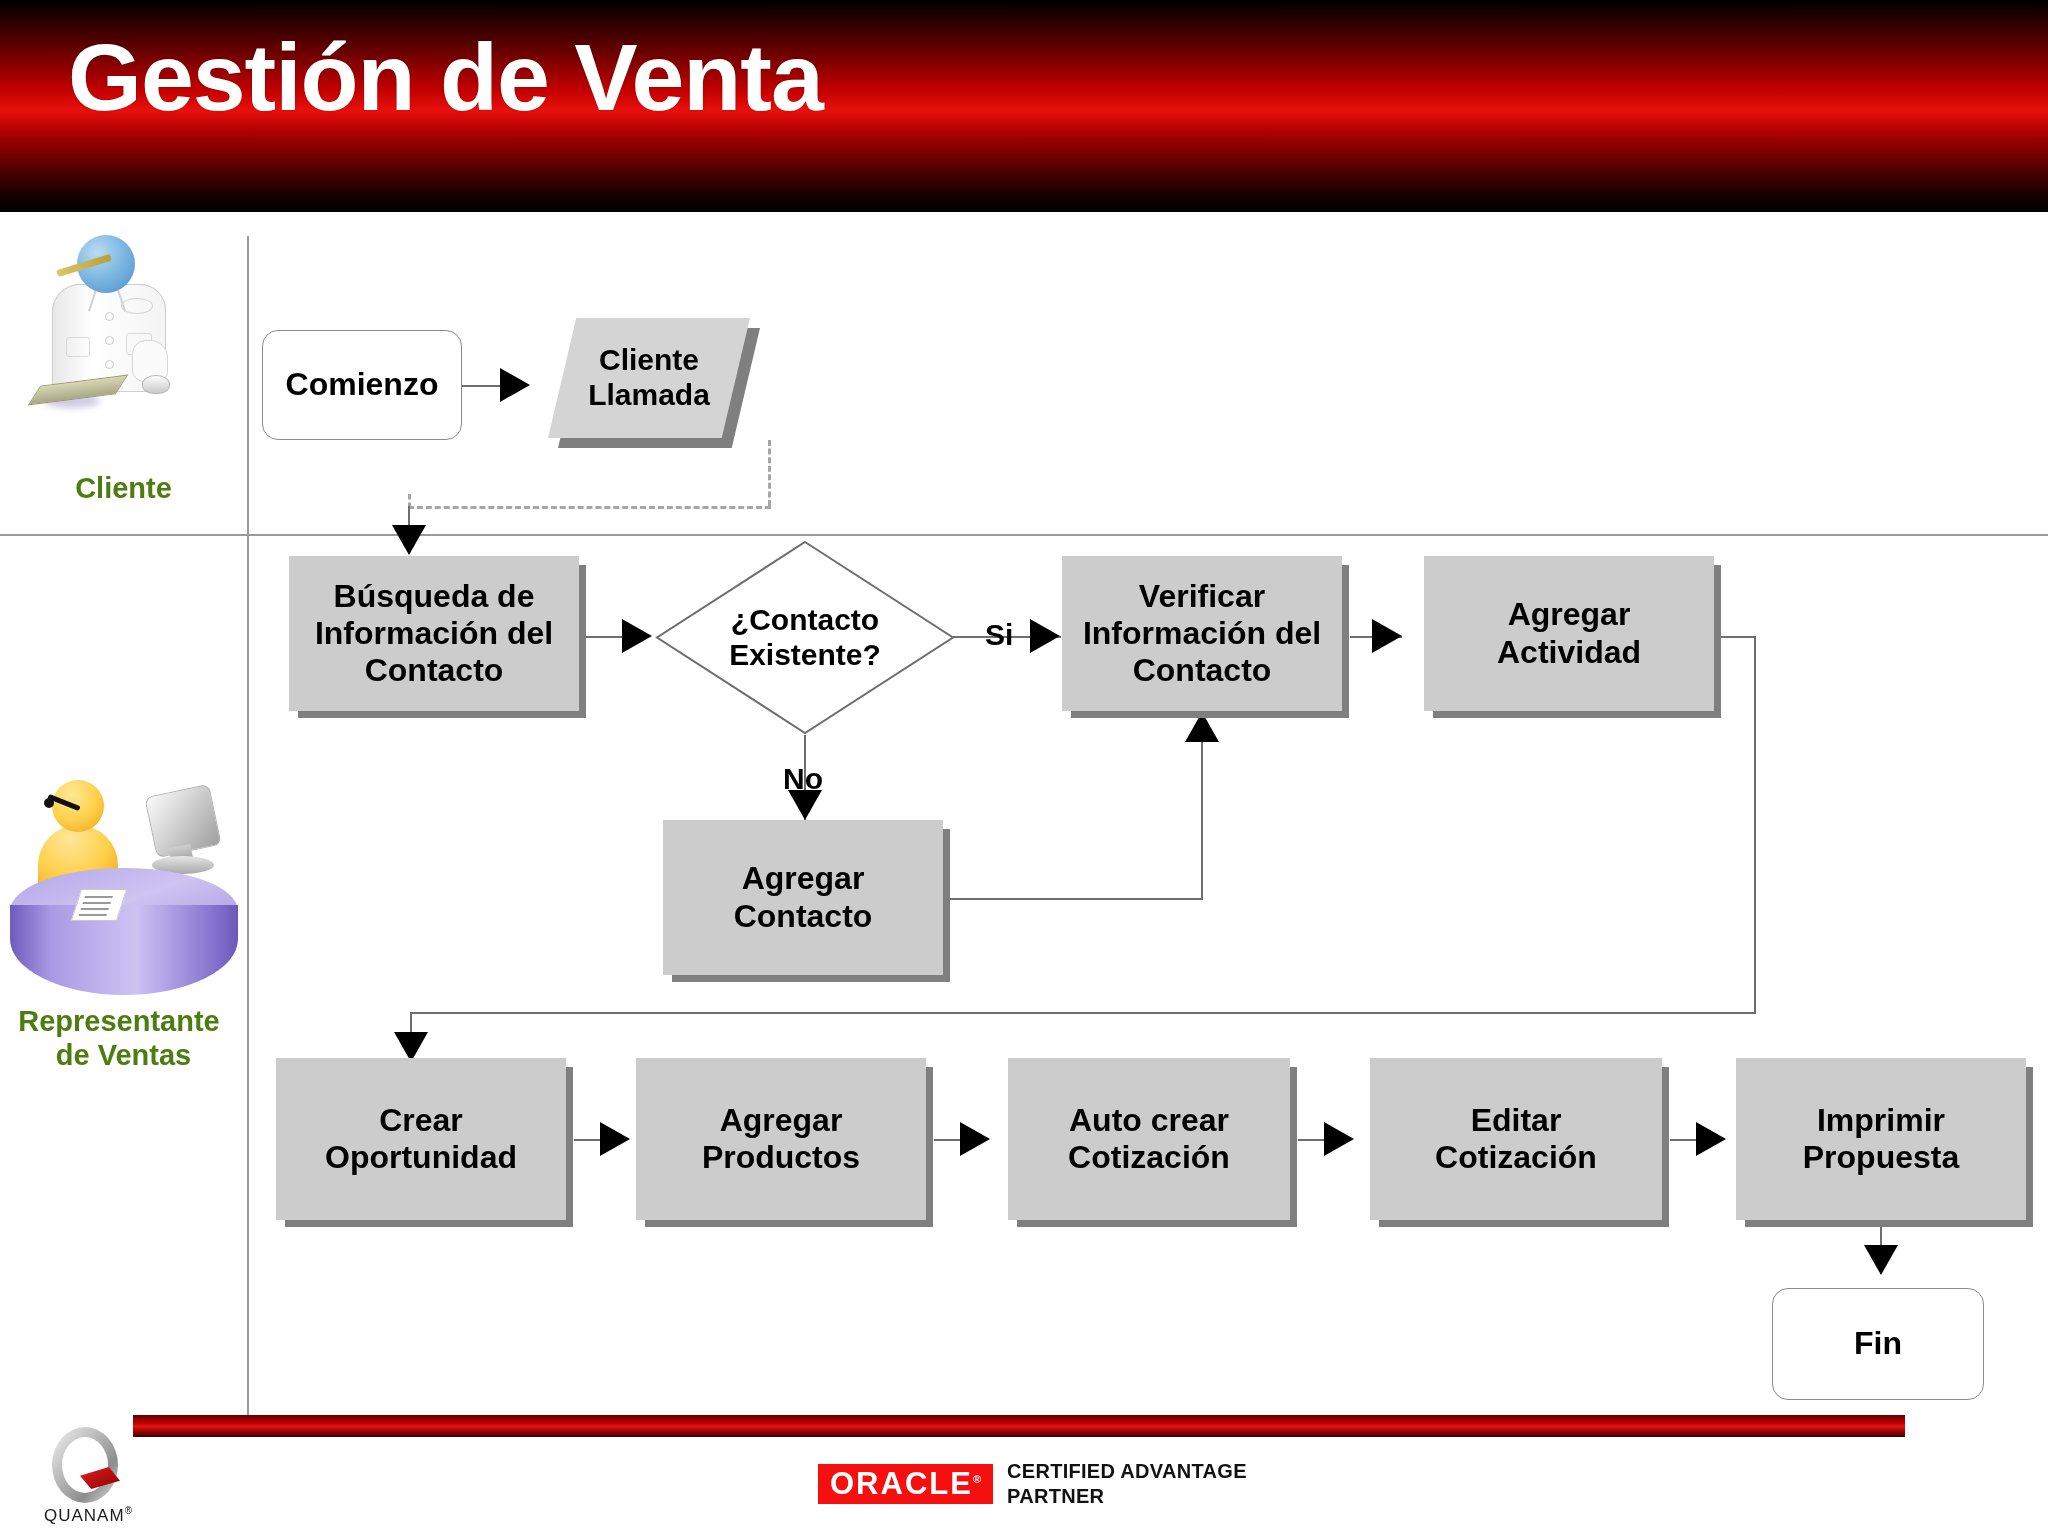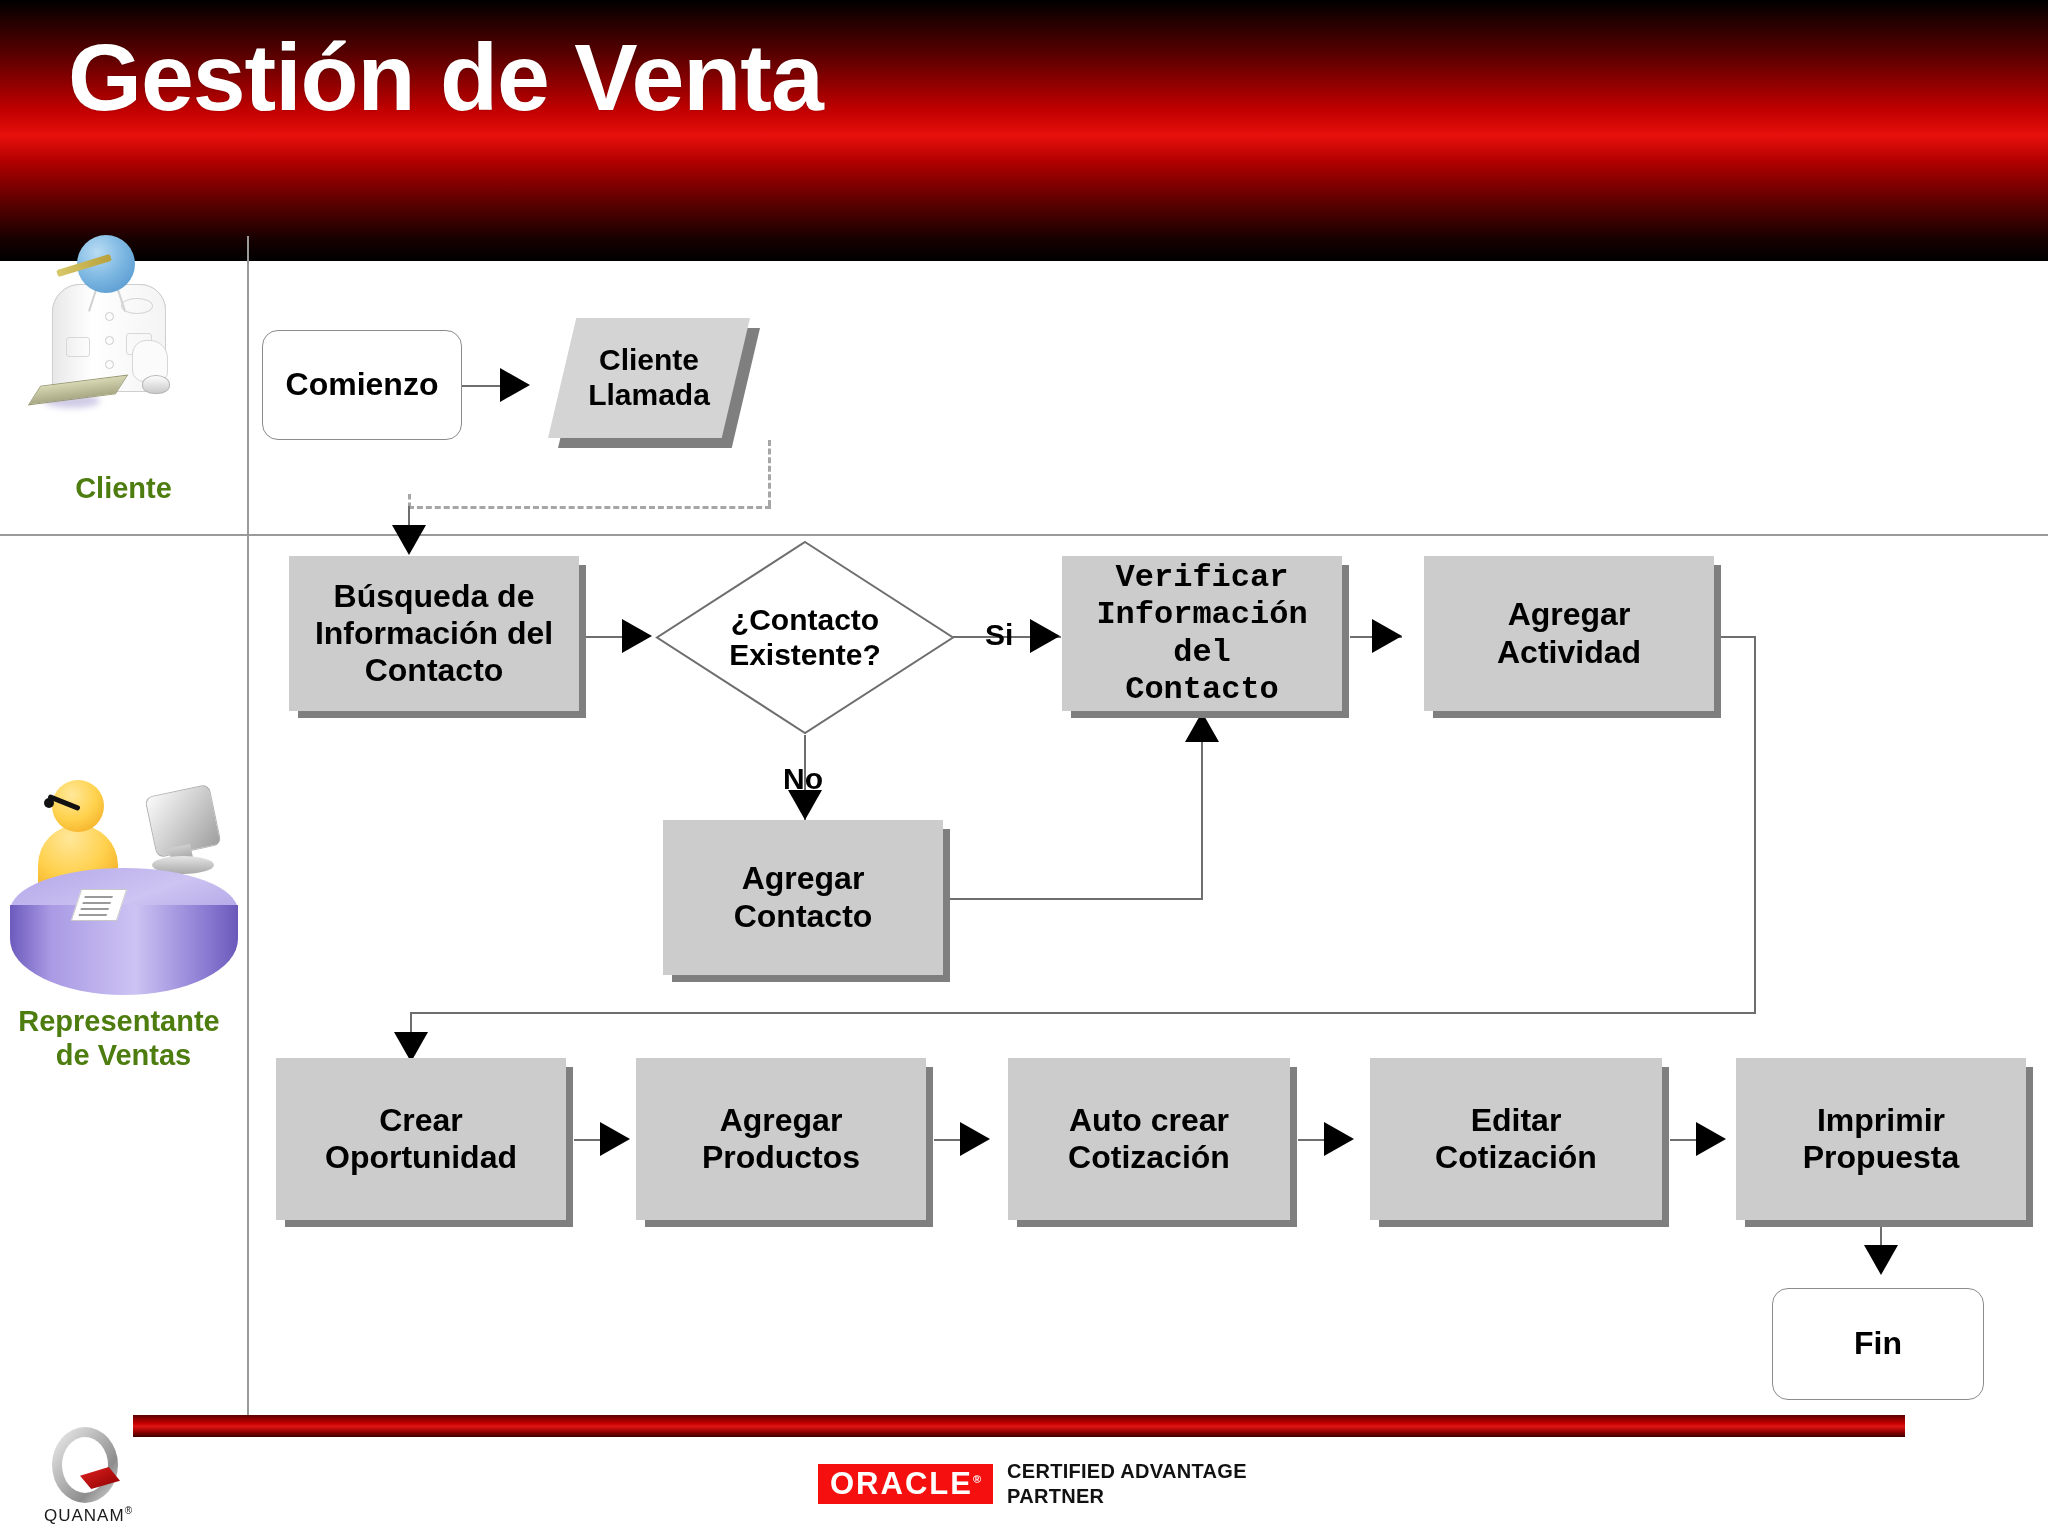--- a/index.html
+++ b/index.html
@@ -6,21 +6,21 @@
   body{
     width:2048px;height:1536px;
     background:#ffffff;
     font-family:"Liberation Sans","DejaVu Sans",sans-serif;
     overflow:hidden;
     position:relative;
   }
 
   
   #banner{
-    position:absolute;left:0;top:0;width:2048px;height:261px;
+    position:absolute;left:0;top:0;width:2048px;height:212px;
     background:
       linear-gradient(to bottom,
         #000000 0%,
         #1a0000 6%,
         #5e0000 22%,
         #c00000 42%,
         #e8100c 52%,
         #b00000 62%,
         #5a0000 78%,
         #160000 92%,
@@ -340,21 +340,21 @@
       <div>Existente?</div>
     </div>
   </div>
 </div>
 
 <div class="ln lnh" style="left:953px;top:636px;width:108px;"></div>
 <div class="edge-label" style="left:985px;top:618px;">Si</div>
 <div class="arrow ar-r" style="left:1030px;top:619px;"></div>
 
 <div class="proc-wrap" style="left:1062px;top:556px;width:280px;height:155px;z-index:1">
-  <div class="node proc" style="left:0;top:0;width:100%;height:100%;font-family:Liberation Mono, monospace;">
+  <div class="node proc" style="left:0;top:0;width:100%;height:100%;">
     <div>
       <div>Verificar</div>
       <div>Información del</div>
       <div>Contacto</div>
     </div>
   </div>
 </div>
 
 <div class="ln lnh" style="left:1350px;top:636px;width:52px;"></div>
 <div class="arrow ar-r" style="left:1372px;top:619px;"></div>

